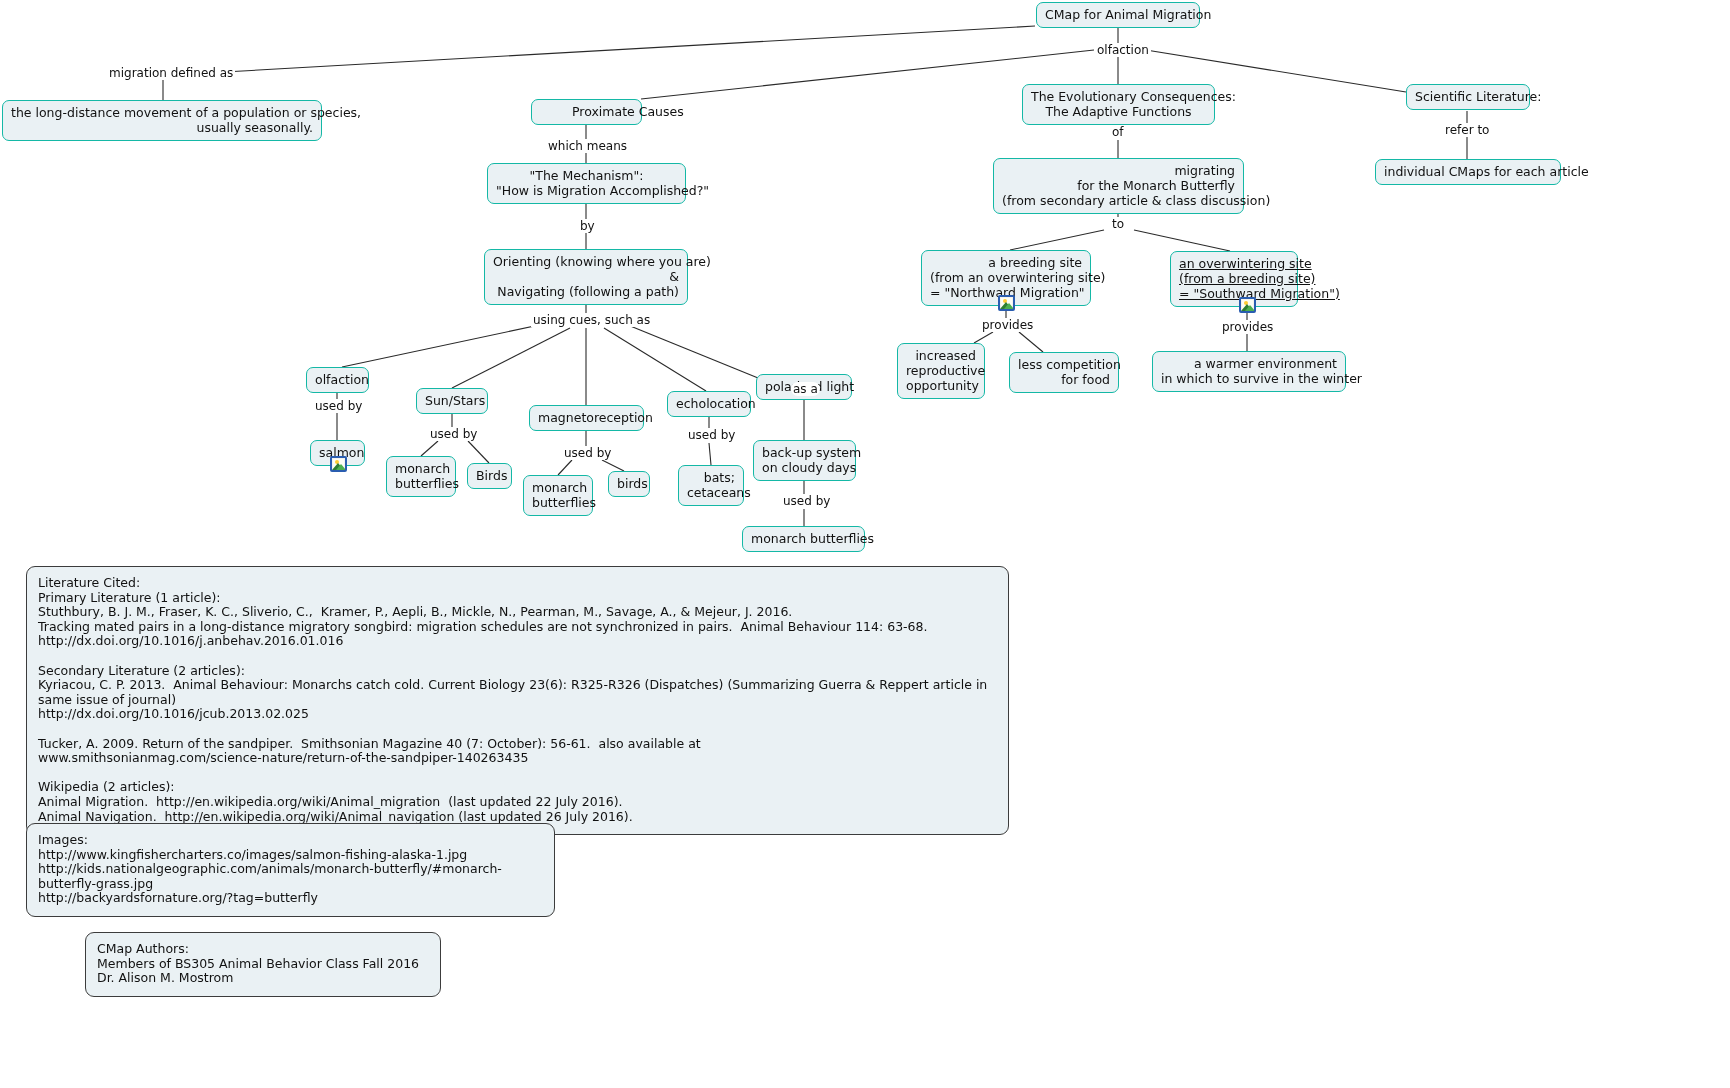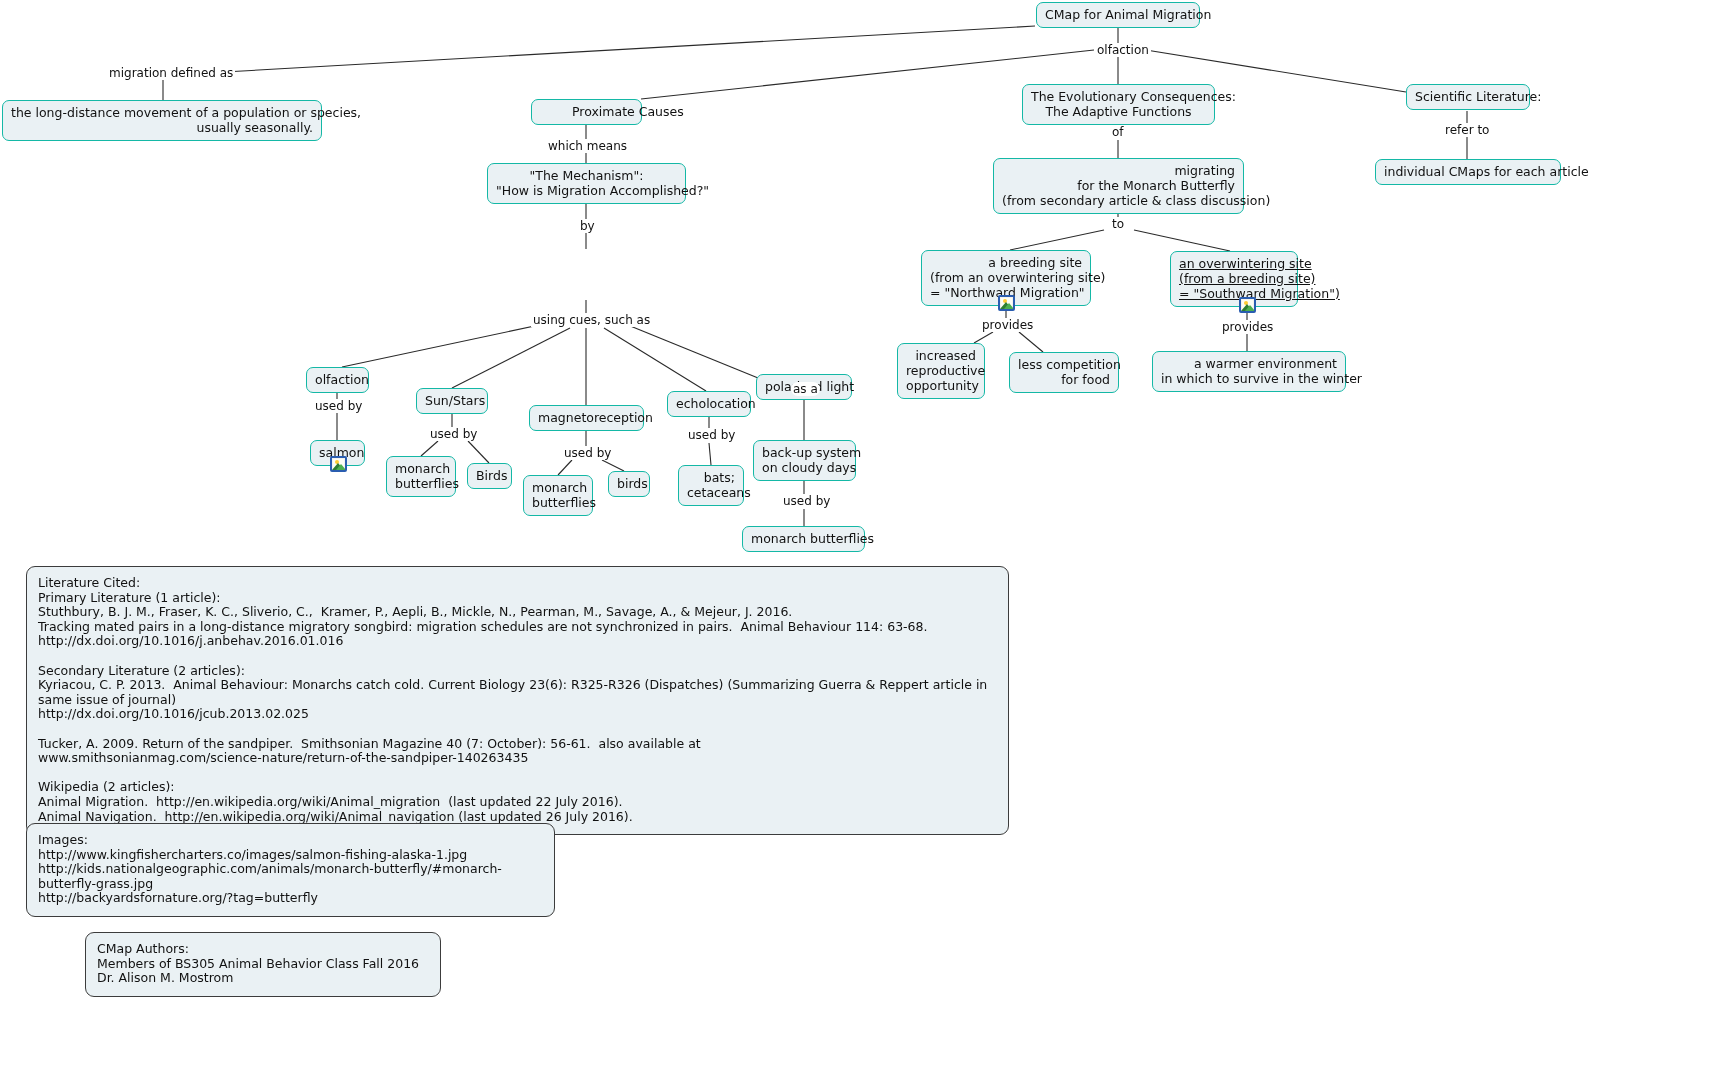--- a/index.html
+++ b/index.html
@@ -178,20 +178,23 @@
   <div class="node center" style="left:1036px; top:2px; width:164px;">CMap for Animal Migration</div>
 
   <div class="node left" style="left:2px; top:100px; width:320px;">the long-distance movement of a population or species,
 usually seasonally.</div>
 
   <div class="node center" style="left:531px; top:99px; width:111px;padding-left:40px;">Proximate Causes</div>
 
   <div class="node center" style="left:487px; top:163px; width:199px;">"The Mechanism":
 "How is Migration Accomplished?"</div>
 
+  <div class="node left" style="left:484px; top:249px; width:204px;">Orienting (knowing where you are)
+&amp;
+Navigating (following a path)</div>
 
   <div class="node center" style="left:306px; top:367px; width:63px;">olfaction</div>
 
   <div class="node center" style="left:310px; top:440px; width:55px;">salmon</div>
   <div class="thumb" style="left:330px; top:456px;">
     <div class="sky"></div>
     <div class="sun"></div>
     <div class="hill1"></div>
     <div class="hill2"></div>
   </div>

